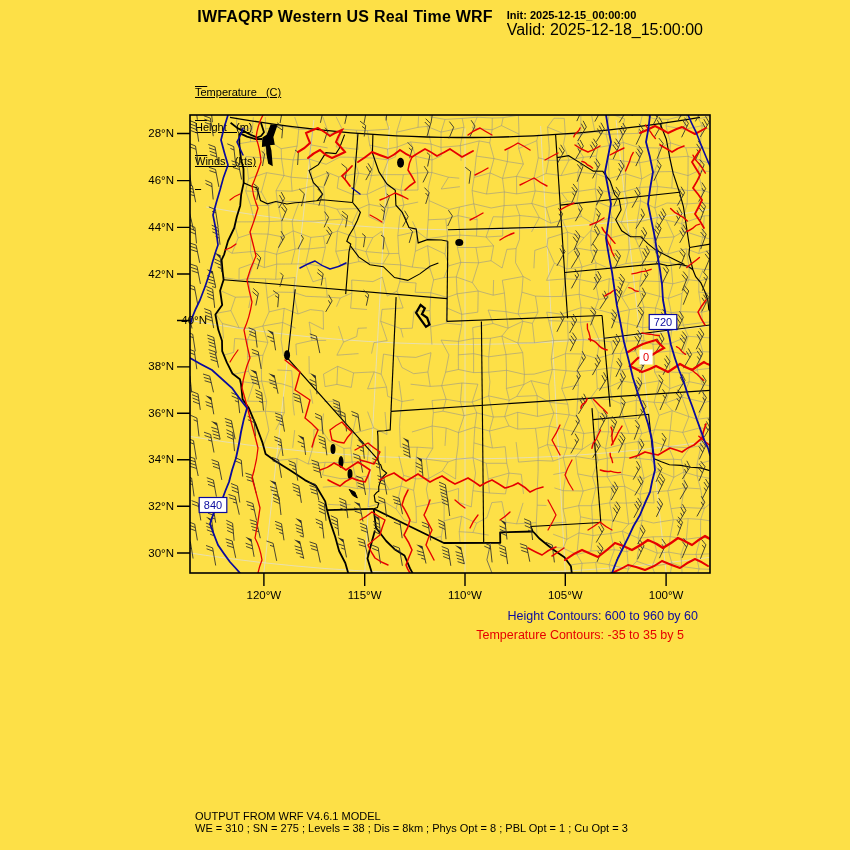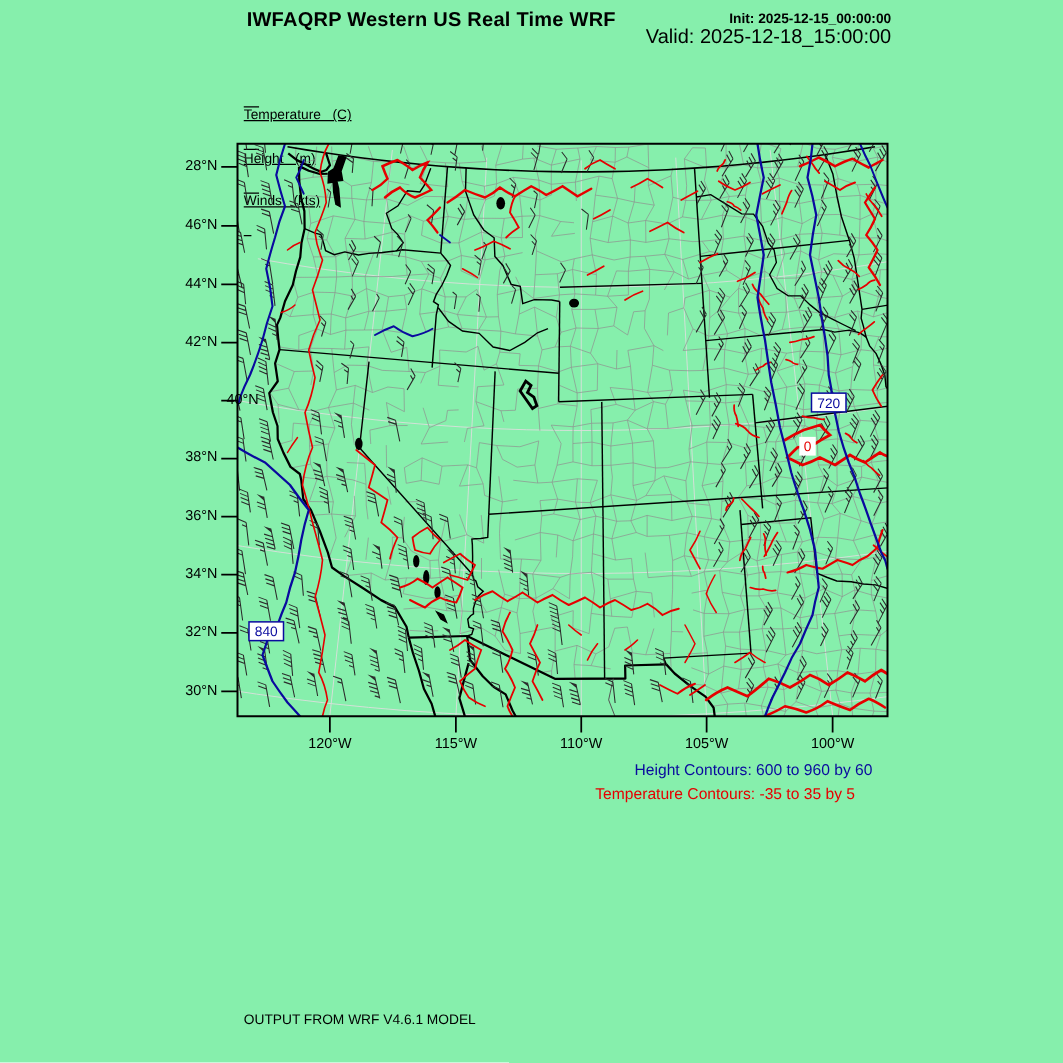--- a/index.html
+++ b/index.html
@@ -1,20 +1,20 @@
 <!DOCTYPE html>
 <html><head>
 <meta charset="utf-8">
 <style>
   html,body{margin:0;padding:0;background:#fff;}
-  .page{position:relative;width:850px;height:850px;background:#86efac;overflow:hidden;
+  .page{position:relative;width:850px;height:850px;background:#fde047;overflow:hidden;
         font-family:"Liberation Sans",sans-serif;color:#000;}
   .title{position:absolute;left:150px;top:8px;width:390px;text-align:center;
          font-size:16px;font-weight:bold;letter-spacing:.2px;}
-  .initblock{position:absolute;right:137px;top:9px;text-align:right;line-height:13.5px;}
+  .initblock{position:absolute;right:147px;top:9px;text-align:left;line-height:13.5px;}
   .init-line{font-size:11px;font-weight:bold;}
   .valid-line{font-size:16px;font-weight:normal;}
   .legend{position:absolute;left:195px;top:64px;font-size:11px;line-height:11.5px;white-space:pre;text-decoration:underline;}
   .map-wrap{position:absolute;left:0;top:0;width:850px;height:700px;}
   .lat-label{position:absolute;width:42px;text-align:right;font-size:11.5px;height:13px;line-height:13px;}
   .lon-label{position:absolute;width:54px;text-align:center;font-size:11.5px;height:13px;line-height:13px;}
   .caption{position:absolute;font-size:12.5px;}
   .cap-height{top:609px;right:152px;}
   .cap-temp{top:628px;right:166px;}
   .footer{position:absolute;left:195px;top:811px;font-size:11px;line-height:11.5px;}
@@ -223,14 +223,15 @@
       <div class="lon-label" style="left: 438px; top: 589px;">110°W</div>
       <div class="lon-label" style="left: 538.3px; top: 589px;">105°W</div>
       <div class="lon-label" style="left: 639.1px; top: 589px;">100°W</div>
     </div>
 
   <div class="caption cap-height" id="capH" style="color: rgb(10, 10, 158);">Height Contours: 600 to 960 by 60</div>
   <div class="caption cap-temp" id="capT" style="color: rgb(230, 0, 0);">Temperature Contours: -35 to 35 by 5</div>
 
   <div class="footer">
     <div>OUTPUT FROM WRF V4.6.1 MODEL</div>
+    <div>WE = 310 ; SN = 275 ; Levels = 38 ; Dis = 8km ; Phys Opt = 8 ; PBL Opt = 1 ; Cu Opt = 3</div>
   </div>
 </div>
 
 </body></html>

